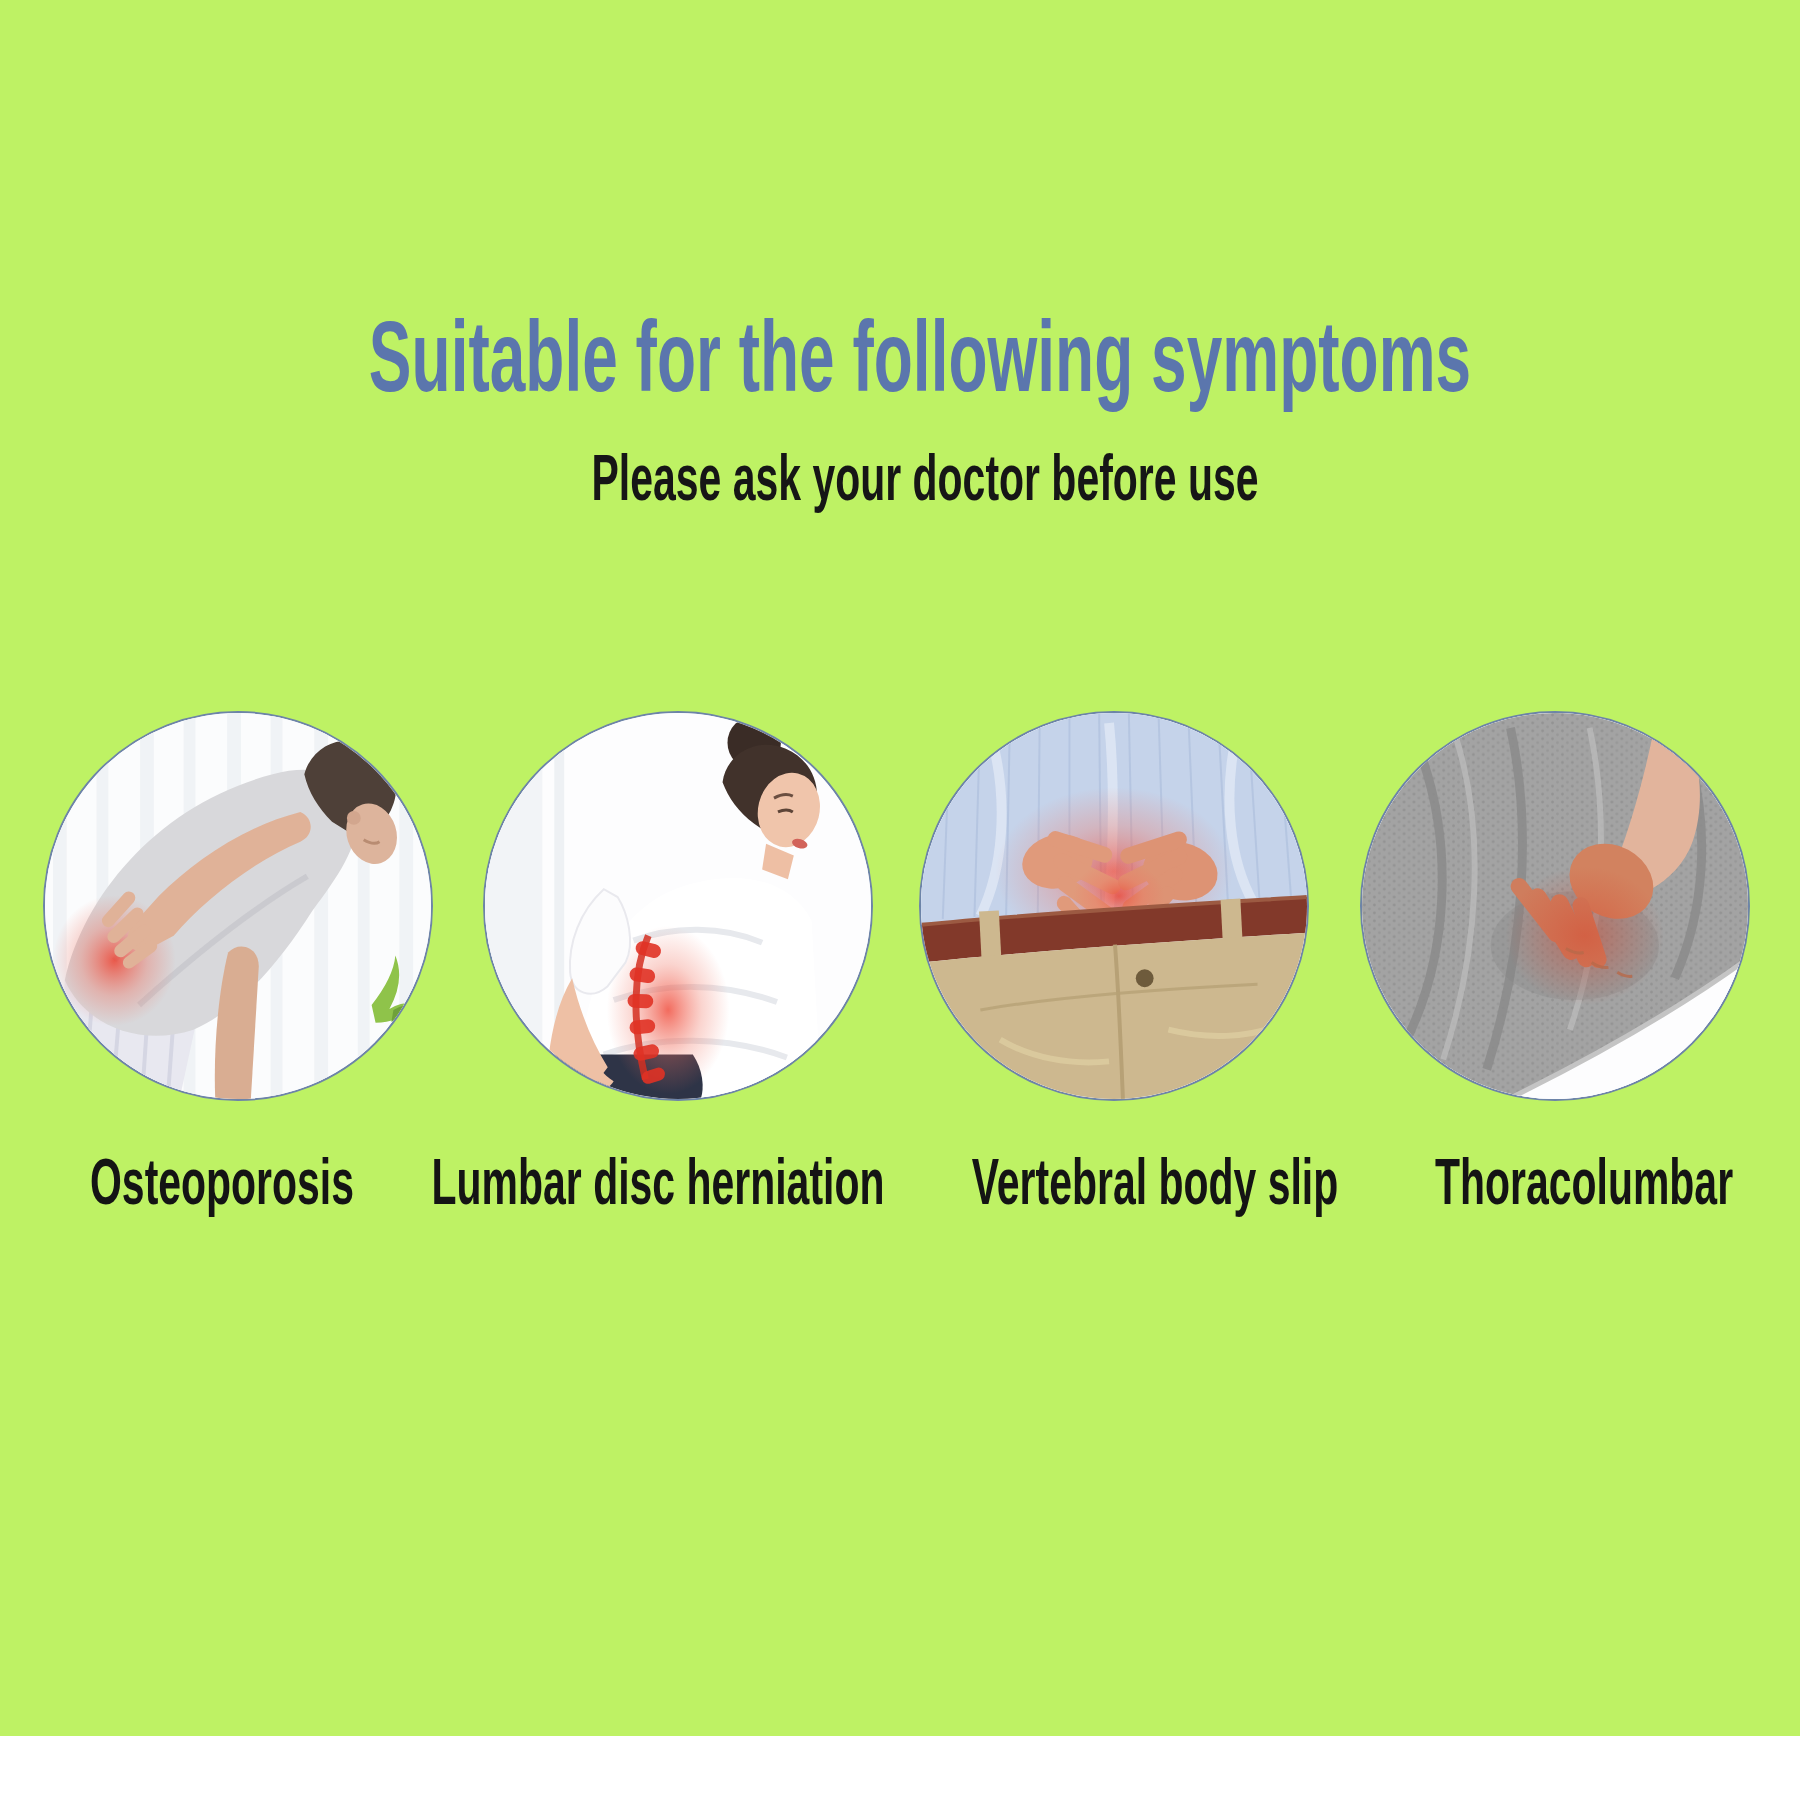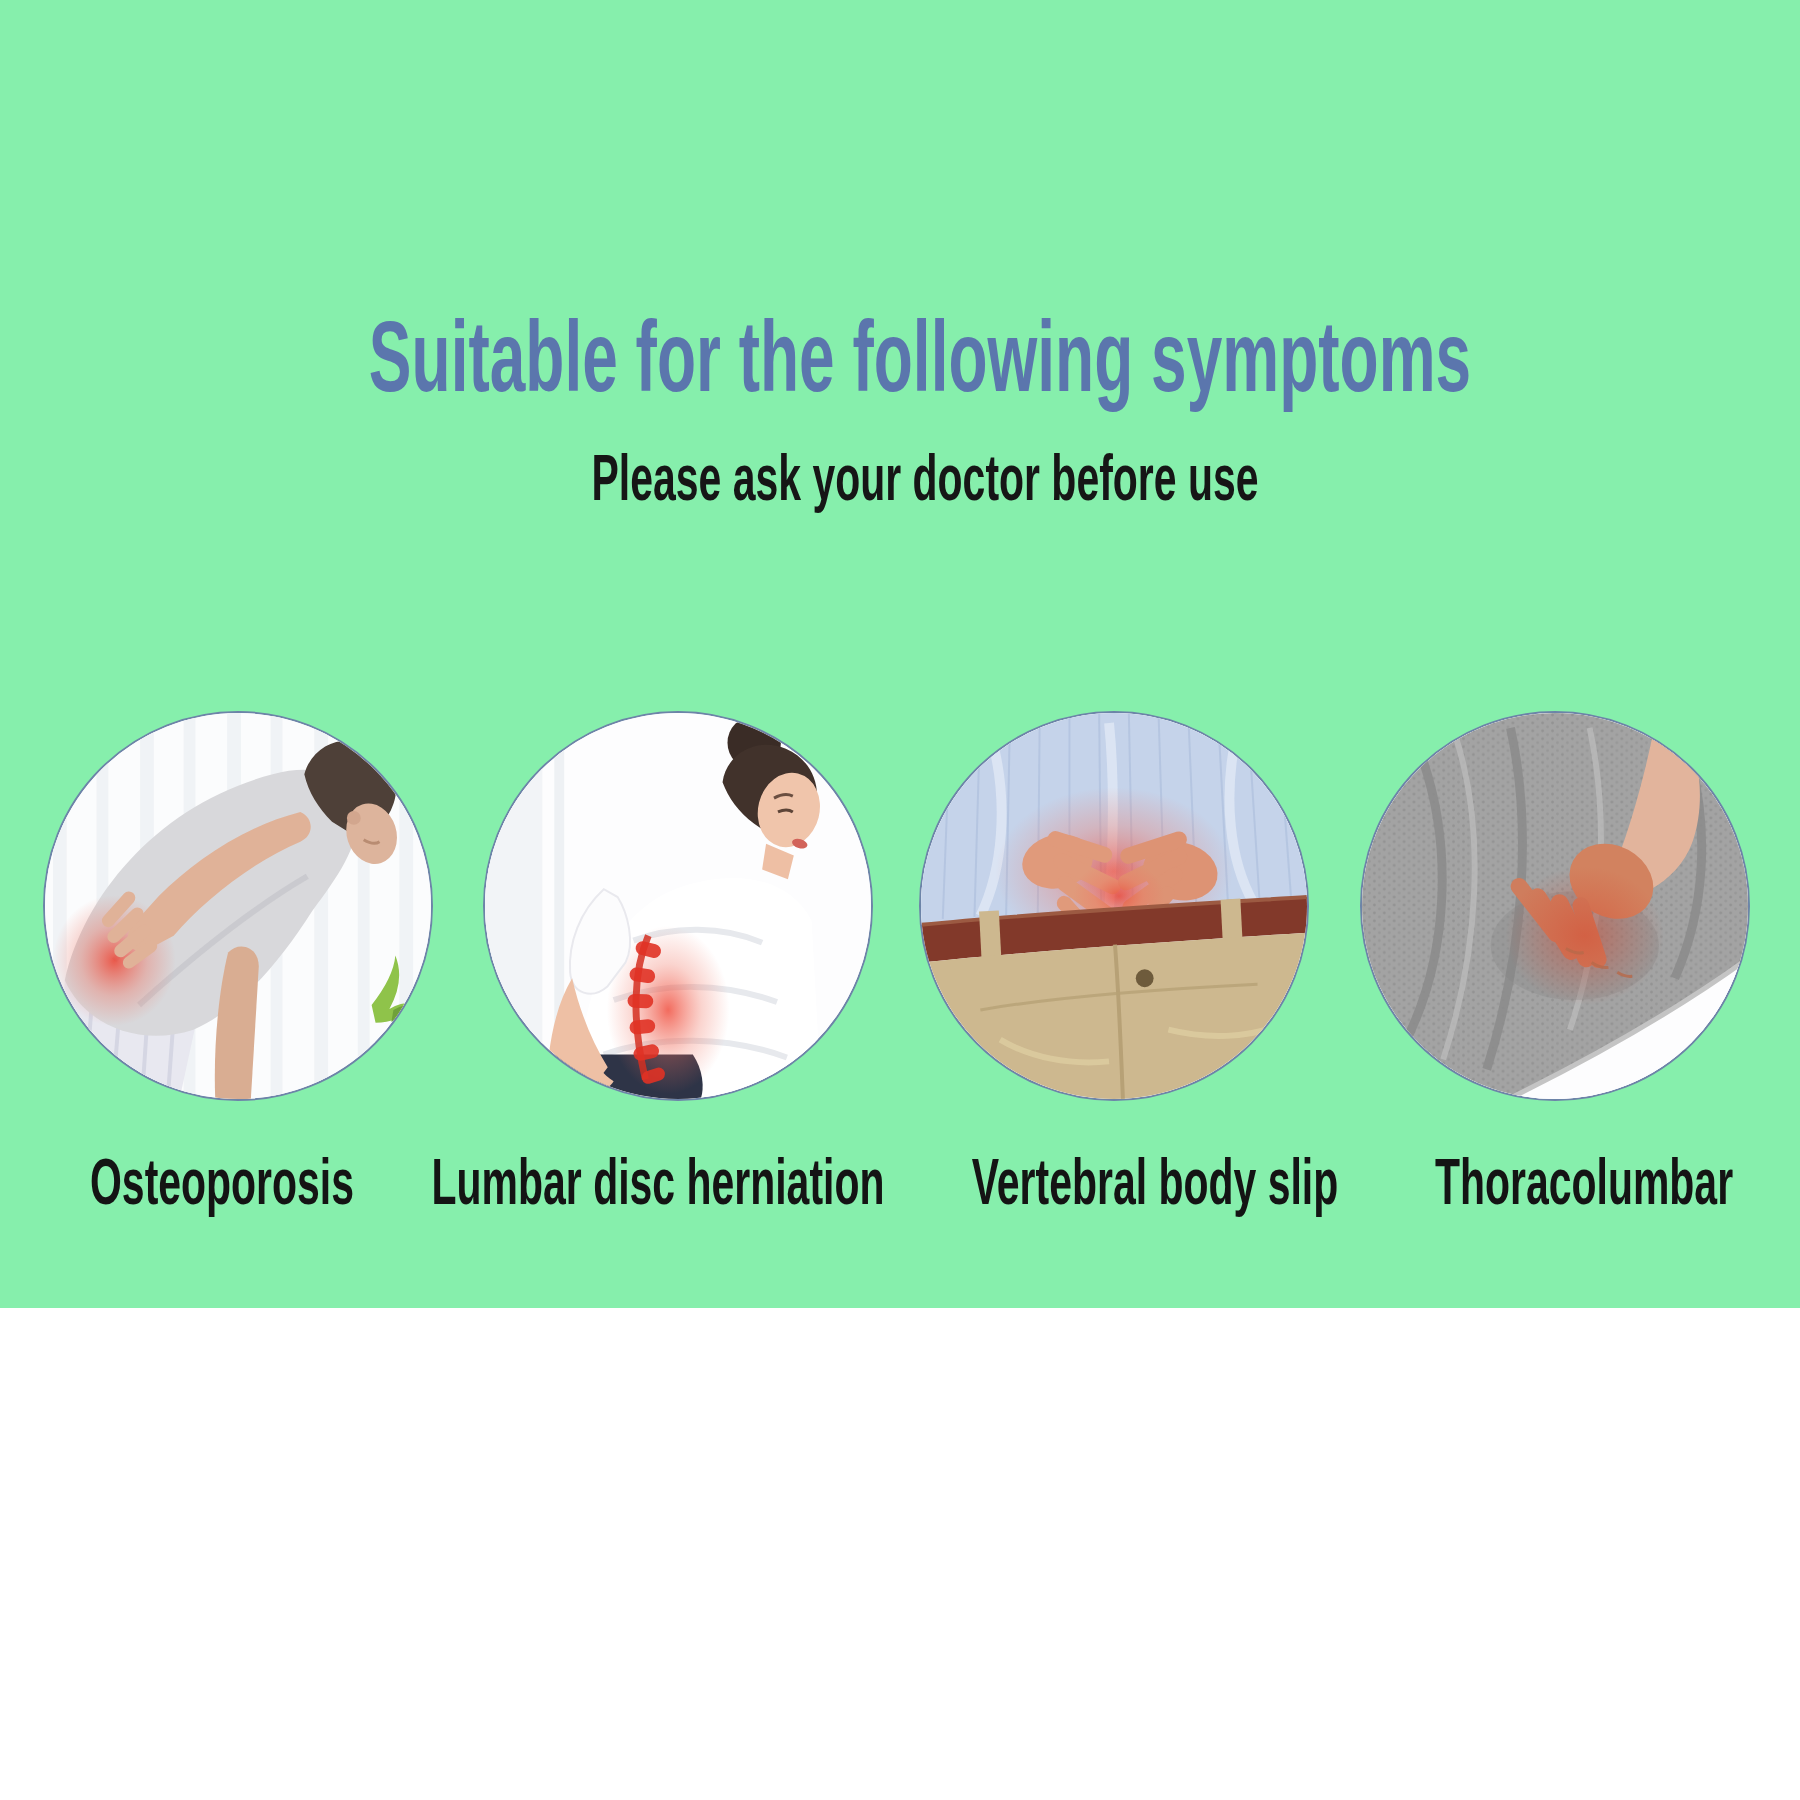--- a/index.html
+++ b/index.html
@@ -1,17 +1,17 @@
 <!DOCTYPE html>
 <html><head>
 <meta charset="utf-8">
 <style>
   html,body{margin:0;padding:0;background:#ffffff;}
   .page{
-    position:relative;width:1800px;height:1308px;background:#86efac;overflow:hidden;
+    position:relative;width:1800px;height:1736px;background:#bef264;overflow:hidden;
     font-family:"Liberation Sans",sans-serif;
   }
   .title{
     position:absolute;top:306px;left:920px;
     font-size:100px;font-weight:700;line-height:1;color:#5b76ad;
     transform:translateX(-50%) scaleX(0.64);
     white-space:nowrap;
   }
   .subtitle{
     position:absolute;top:446px;left:925px;

